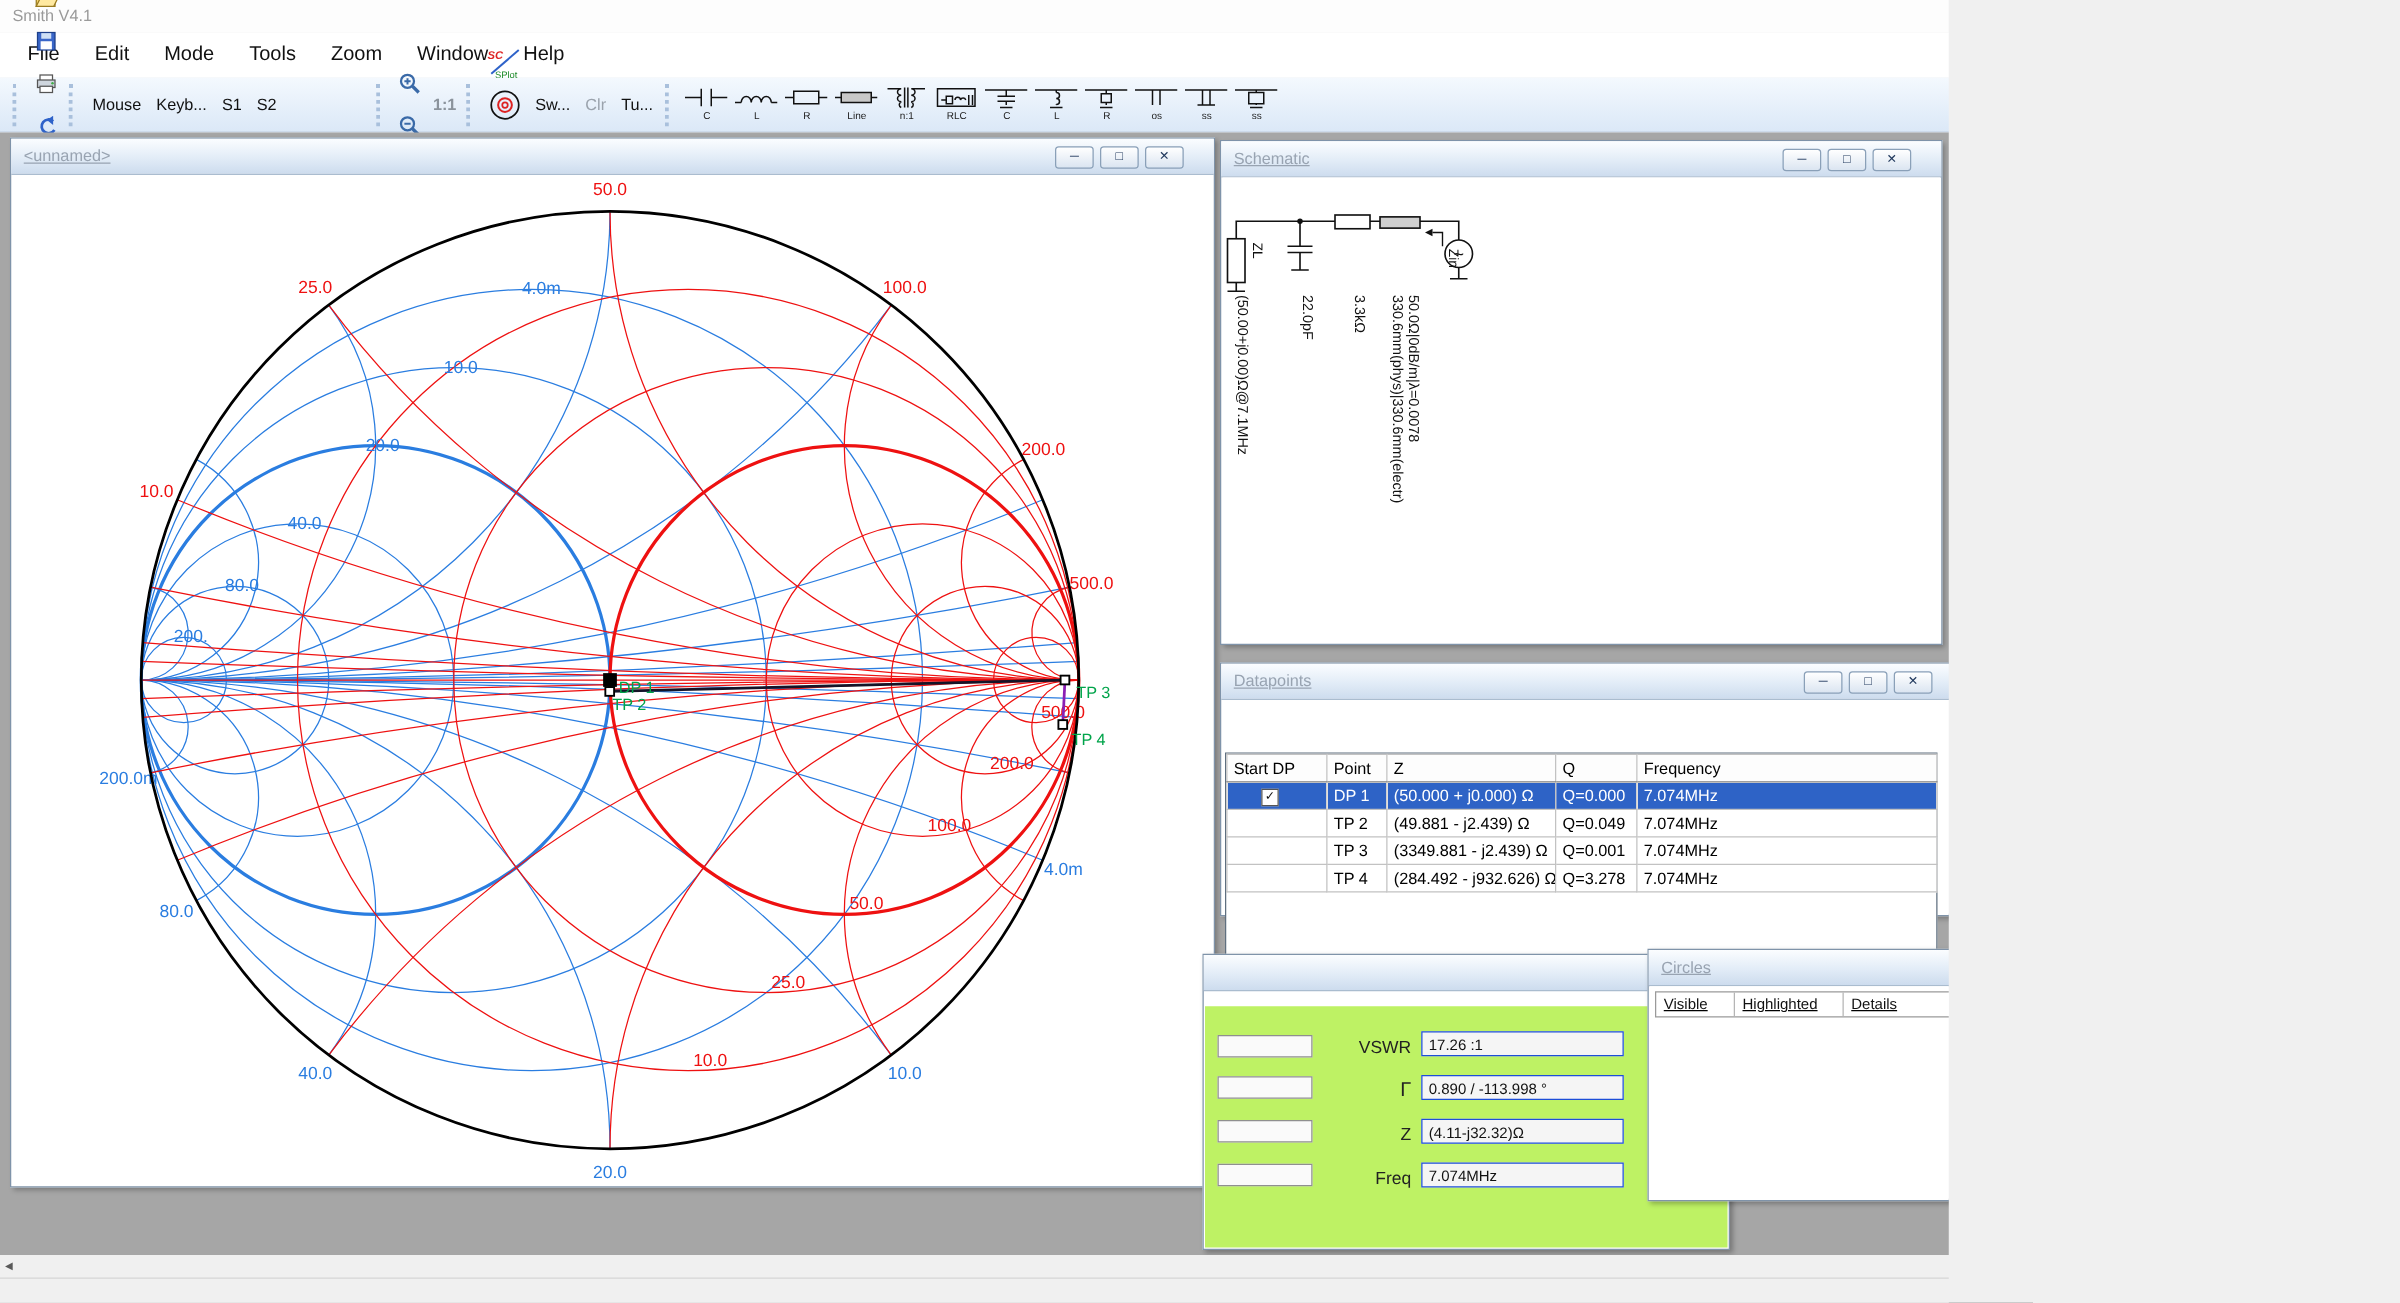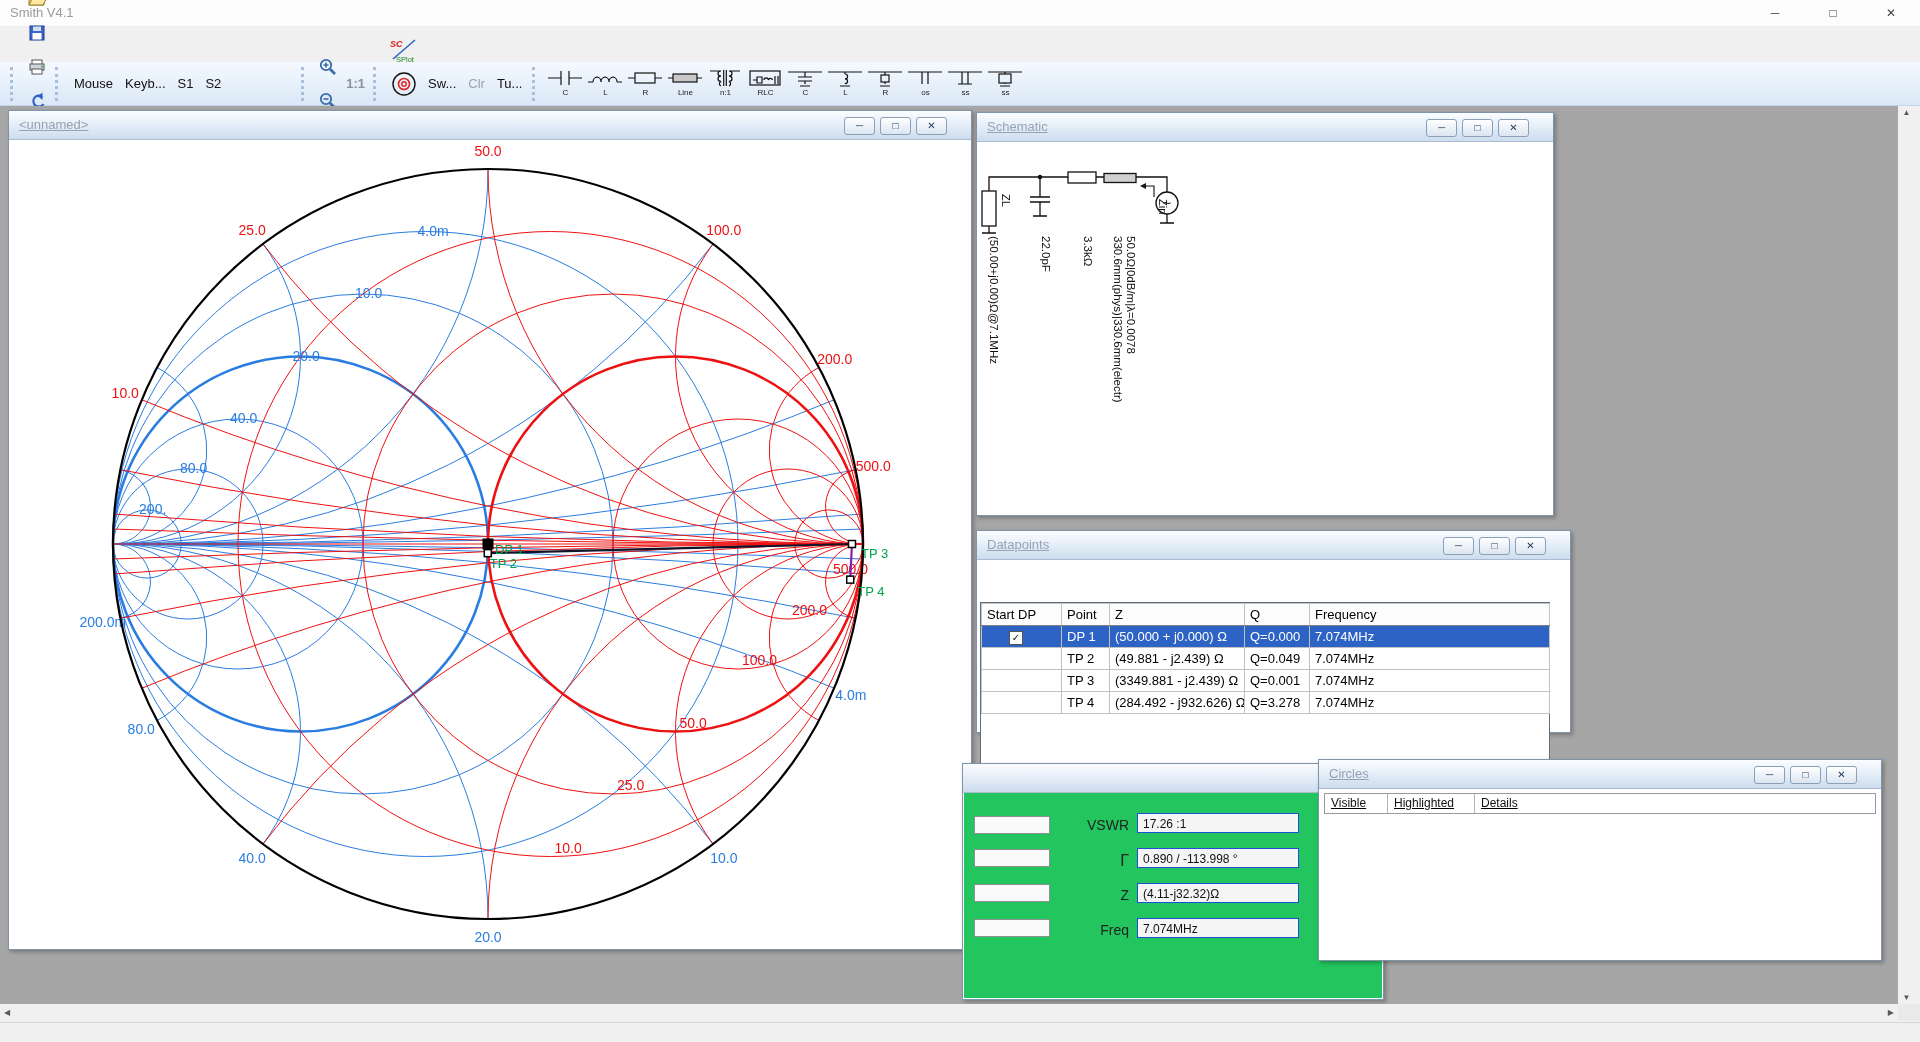--- a/index.html
+++ b/index.html
@@ -1,17 +1,17 @@
 <!DOCTYPE html>
 <html><head>
 <meta charset="utf-8">
 <style>
   html,body{margin:0;padding:0;}
   body{width:1920px;height:1042px;overflow:hidden;font-family:"Liberation Sans",sans-serif;background:#f0f0f0;}
-  #app{position:relative;width:1920px;height:1042px;overflow:hidden;background:#f0f0f0;}
+  #app{position:relative;width:1559px;height:1042px;overflow:hidden;background:#f0f0f0;}
   
   .titlebar{position:absolute;left:0;top:0;width:1920px;height:26px;background:#fdfdfd;border-bottom:1px solid #ececec;}
   .titlebar .apptitle{position:absolute;left:10px;top:5px;font-size:13px;color:#9a9a9a;}
   .winctl{position:absolute;top:0;height:26px;width:58px;text-align:center;line-height:26px;font-size:12px;color:#444;}
   .menubar{position:absolute;left:0;top:26px;width:1920px;height:36px;background:#ffffff;display:flex;align-items:center;padding-left:8px;box-sizing:border-box;}
   .menu-item{font-size:16px;color:#111;padding:0 14px;height:30px;line-height:30px;}
   .toolbar{position:absolute;left:0;top:62px;width:1920px;height:44px;background:linear-gradient(#f4f9fe,#dbe8f7);border-bottom:1px solid #c3d3e8;display:flex;align-items:center;padding-left:6px;box-sizing:border-box;}
   .tsep{width:4px;height:34px;border-left:3px dotted #a9c0dc;margin:0 6px 0 4px;}
   .tbtn{display:flex;align-items:center;justify-content:center;margin:0 3px;height:34px;min-width:22px;}
   .tlabel{font-size:13px;font-weight:normal;color:#111;padding:0 6px;}
@@ -57,20 +57,29 @@
 
 <div id="app">
 
   <div class="titlebar">
     <span class="apptitle">Smith V4.1</span>
     <div class="winctl" style="right:116px;">─</div>
     <div class="winctl" style="right:58px;">□</div>
     <div class="winctl" style="right:0;">✕</div>
   </div>
 
+  <div class="menubar">
+      <div class="menu-item">File</div>
+      <div class="menu-item">Edit</div>
+      <div class="menu-item">Mode</div>
+      <div class="menu-item">Tools</div>
+      <div class="menu-item">Zoom</div>
+      <div class="menu-item">Window</div>
+      <div class="menu-item">Help</div>
+    </div>
 
   <div class="toolbar">
     <div class="tsep"></div>
     <span id="file-icons">
         <div class="tbtn">
           <svg width="20" height="20">
             <path d="M2 6 L7 6 L9 8 L17 8 L17 16 L2 16 Z" fill="#f5d36b" stroke="#9a7b20"></path>
             <path d="M2 16 L5 10 L19 10 L16 16 Z" fill="#ffe9a0" stroke="#9a7b20"></path>
           </svg>
         </div>
@@ -429,21 +438,21 @@
                 <td>7.074MHz</td>
               </tr>
             </tbody>
         </table>
       </div>
     </div>
   </div>
 
   <div class="win" style="left:962px;top:763px;width:420px;height:235px;">
     <div class="win-tb"></div>
-    <div class="win-content" style="background:#22c55e;">
+    <div class="win-content" style="background:#bef264;margin-top:12px;">
       <div class="ro-empty" style="left:10px;top:23px;"></div>
       <div class="ro-empty" style="left:10px;top:56px;"></div>
       <div class="ro-empty" style="left:10px;top:91px;"></div>
       <div class="ro-empty" style="left:10px;top:126px;"></div>
 
       <div class="ro-label" style="left:99px;top:24px;">VSWR</div>
       <div class="ro-box" style="left:173px;top:20px;">17.26 :1</div>
       <div class="ro-label" style="left:99px;top:59px;font-size:16px;">Γ</div>
       <div class="ro-box" style="left:173px;top:55px;">0.890 / -113.998 °</div>
       <div class="ro-label" style="left:99px;top:94px;">Z</div>

